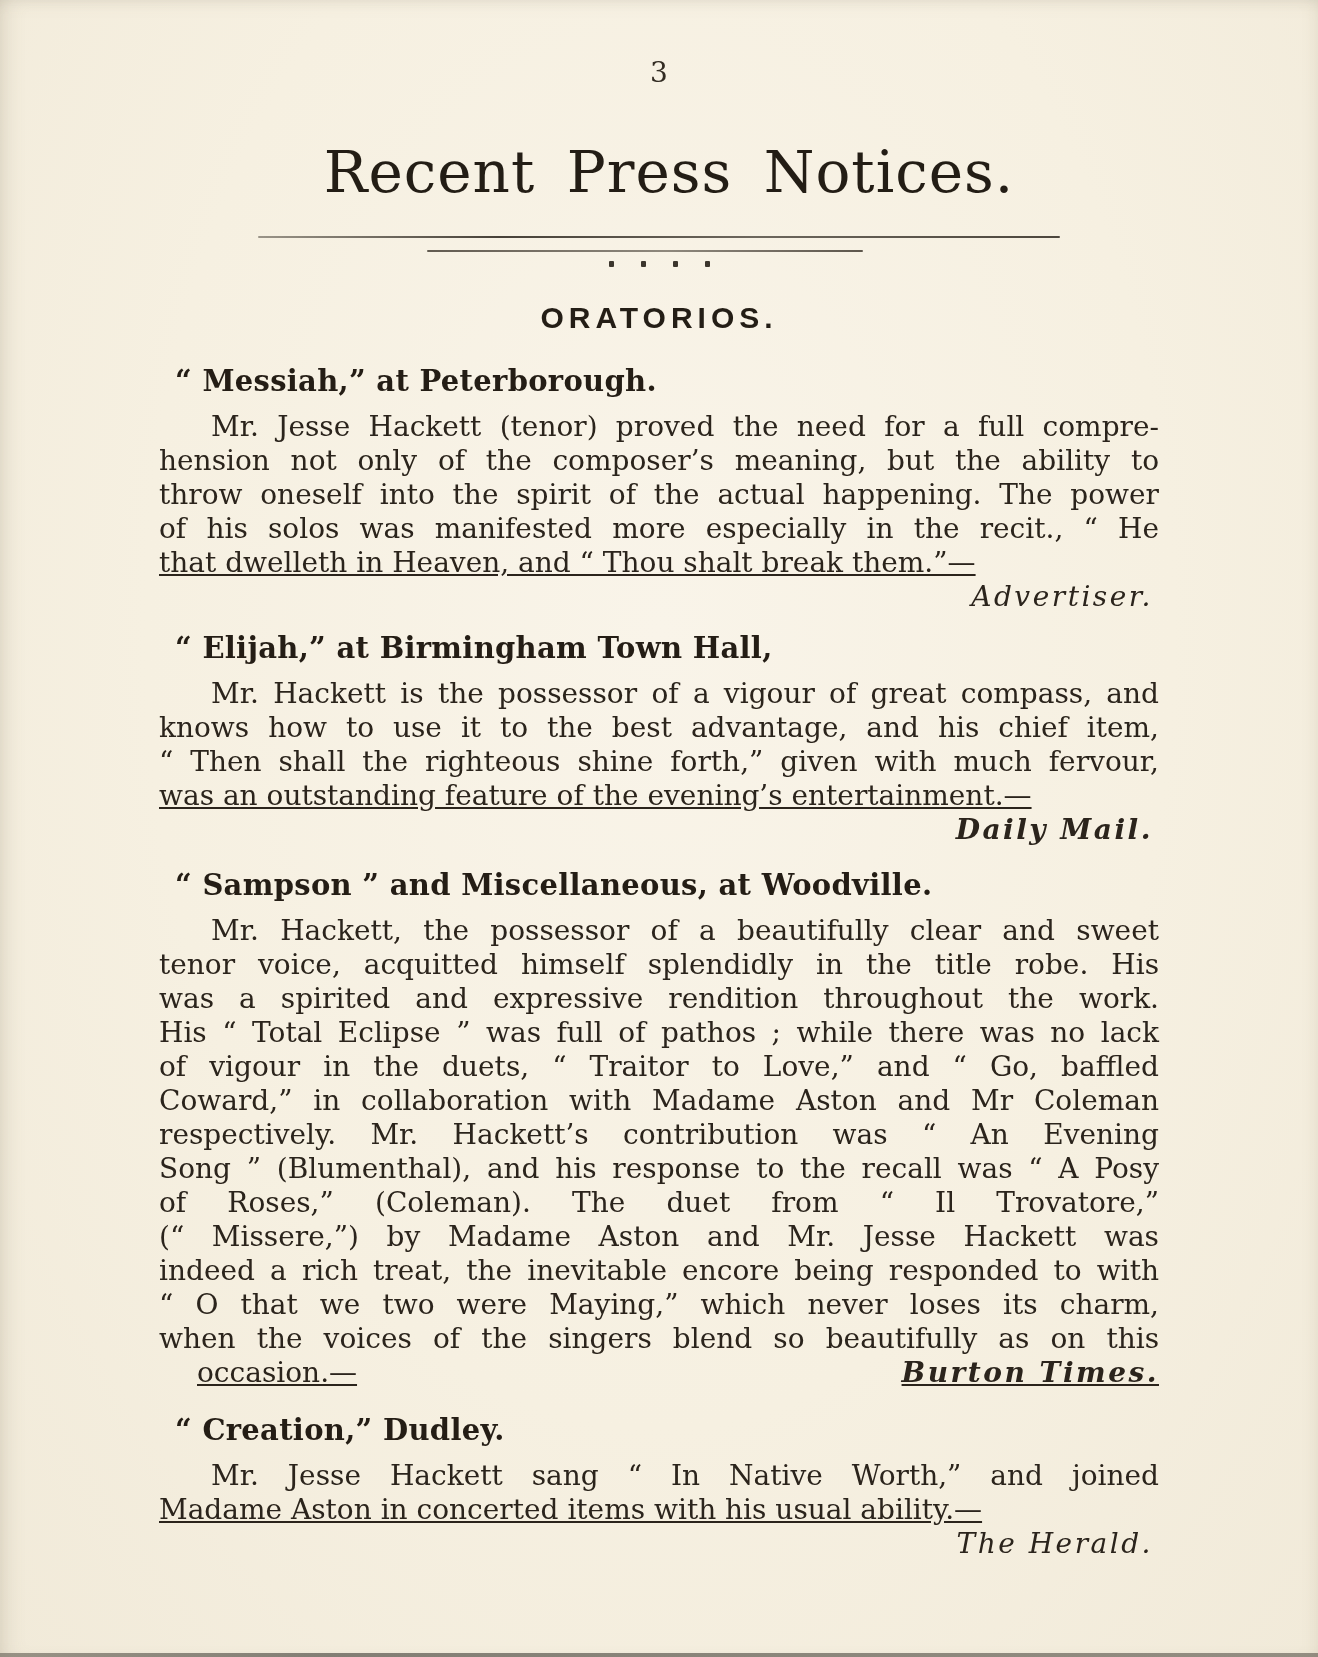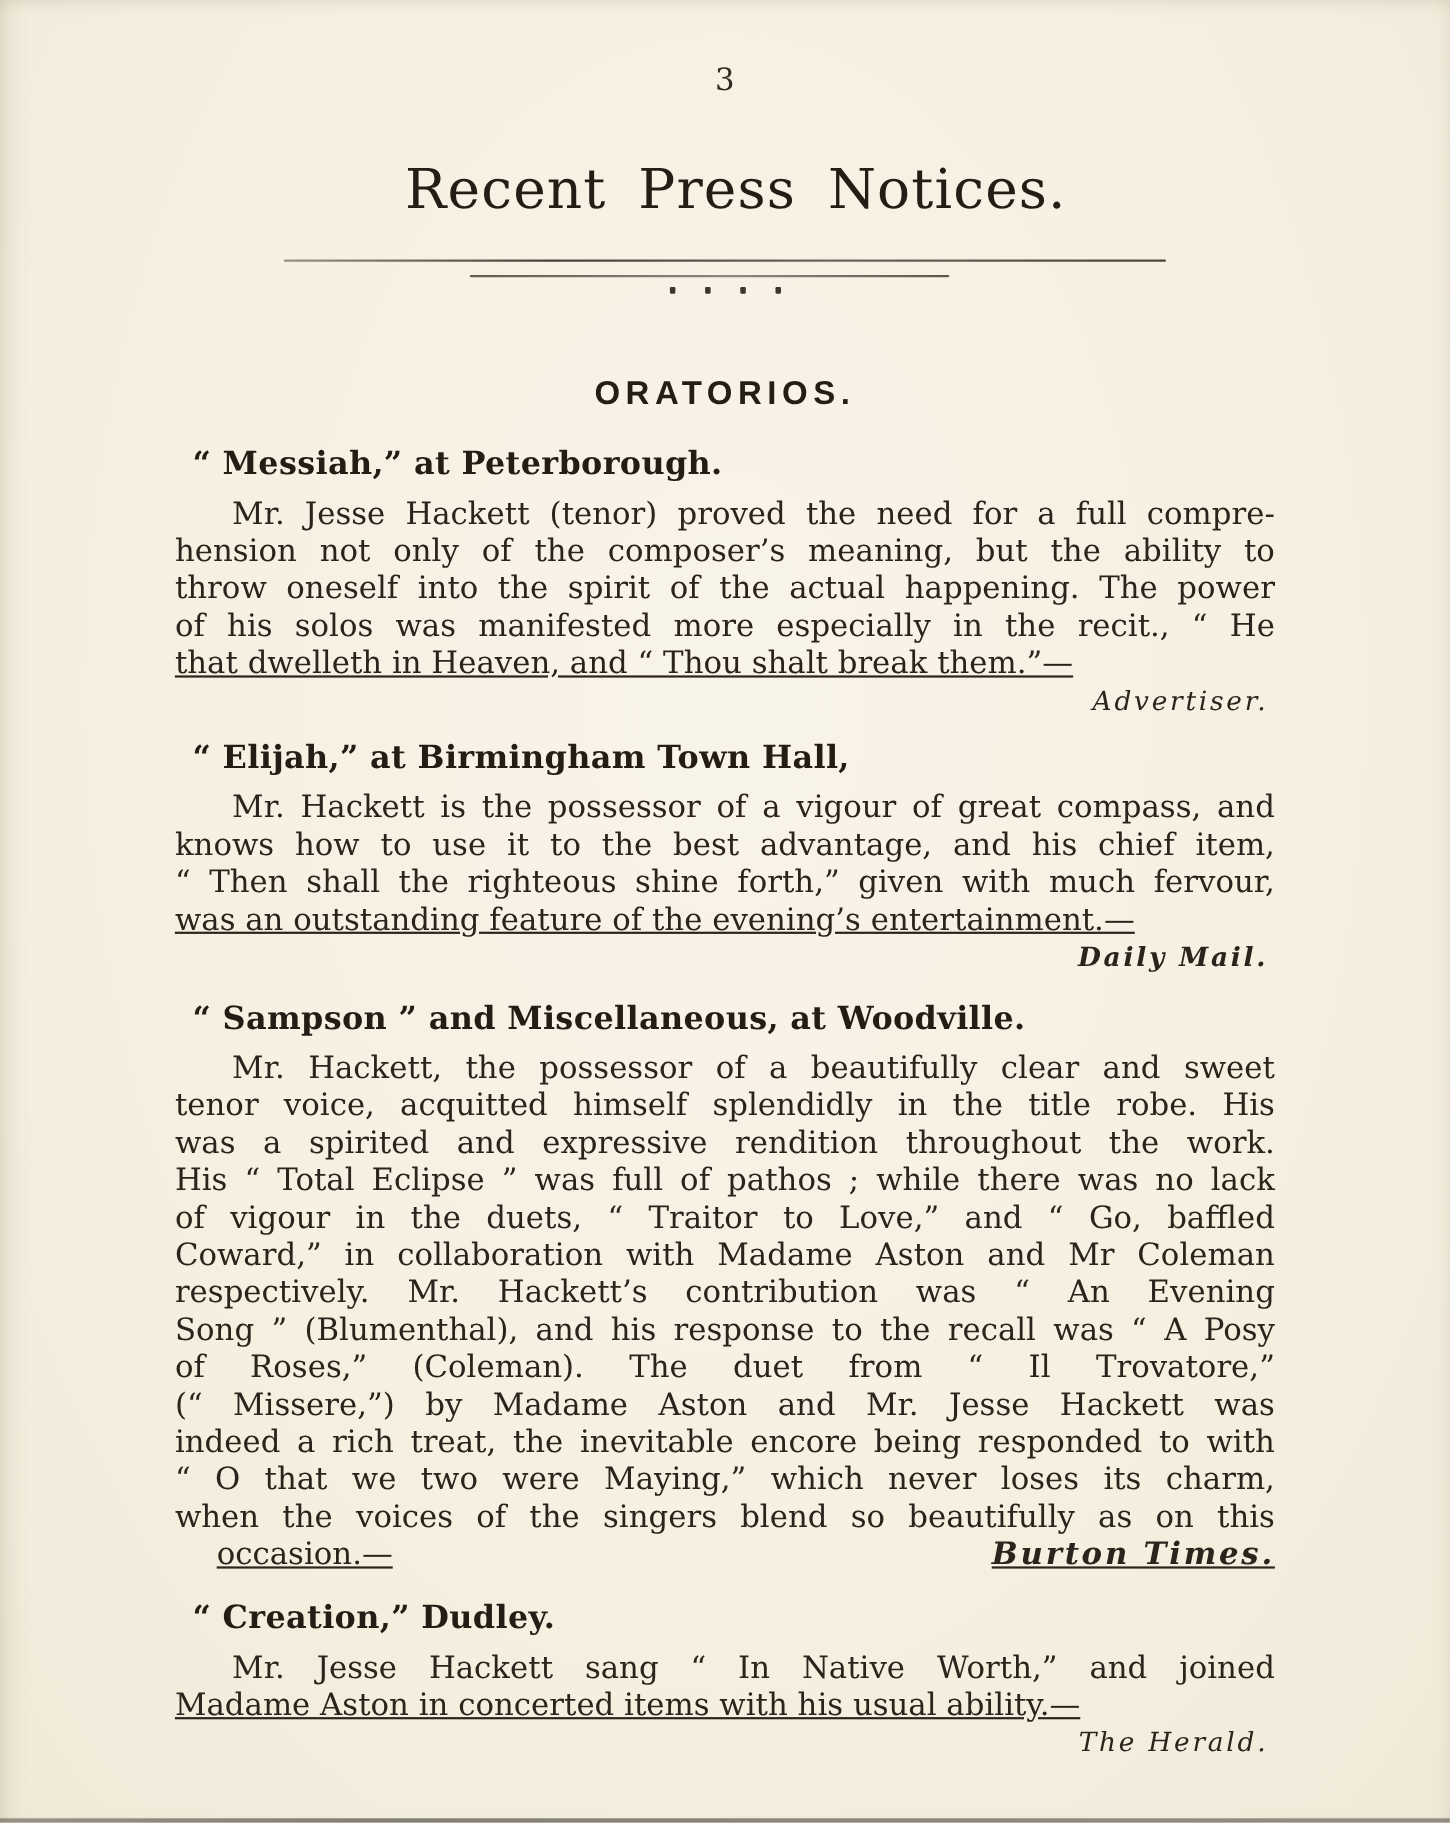--- a/index.html
+++ b/index.html
@@ -32,21 +32,21 @@
     padding-top: 56px;
     text-align: center;
     font-size: 28px;
     line-height: 34px;
     color: #332c23;
   }
 
   .main-title {
     margin-top: 50px;
     text-align: center;
-    font-size: 50px;
+    font-size: 58px;
     line-height: 64px;
     letter-spacing: 1px;
     word-spacing: 12px;
     color: #231d15;
     padding-left: 20px;
   }
 
   .rule-primary {
     width: 802px; height: 2px;
     margin: 32px auto 0;
@@ -70,21 +70,21 @@
     justify-content: center;
     gap: 27px;
   }
   .ornament .dot {
     width: 5px; height: 6px;
     background: #3c362d;
     border-radius: 1px;
   }
 
   .section-title {
-    margin-top: 74px;
+    margin-top: 34px;
     text-align: center;
     font-family: "Liberation Sans", sans-serif;
     font-weight: 700;
     font-size: 30px;
     line-height: 34px;
     letter-spacing: 5px;
     color: #241e16;
   }
 
   .content {
@@ -115,21 +115,21 @@
   .line.first { text-indent: 52px; margin-top: 11px; }
   .line.final { text-align-last: left; text-decoration: underline; }
   .line.with-attr {
     display: flex;
     justify-content: space-between;
     text-align-last: left;
     margin-left: 38px;
   }
 
   .attr-row {
-    font-size: 24px;
+    font-size: 28px;
     line-height: 34px;
     height: 34px;
     text-align: right;
     padding-right: 6px;
   }
   .attribution {
     font-style: italic;
     letter-spacing: 2.5px;
     color: #2b241c;
   }

